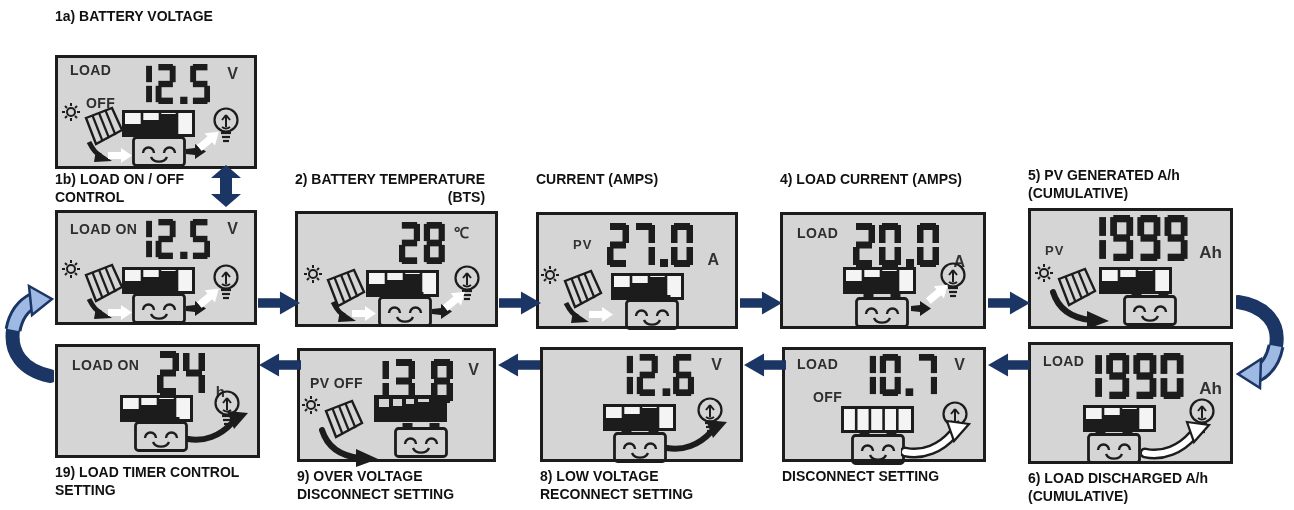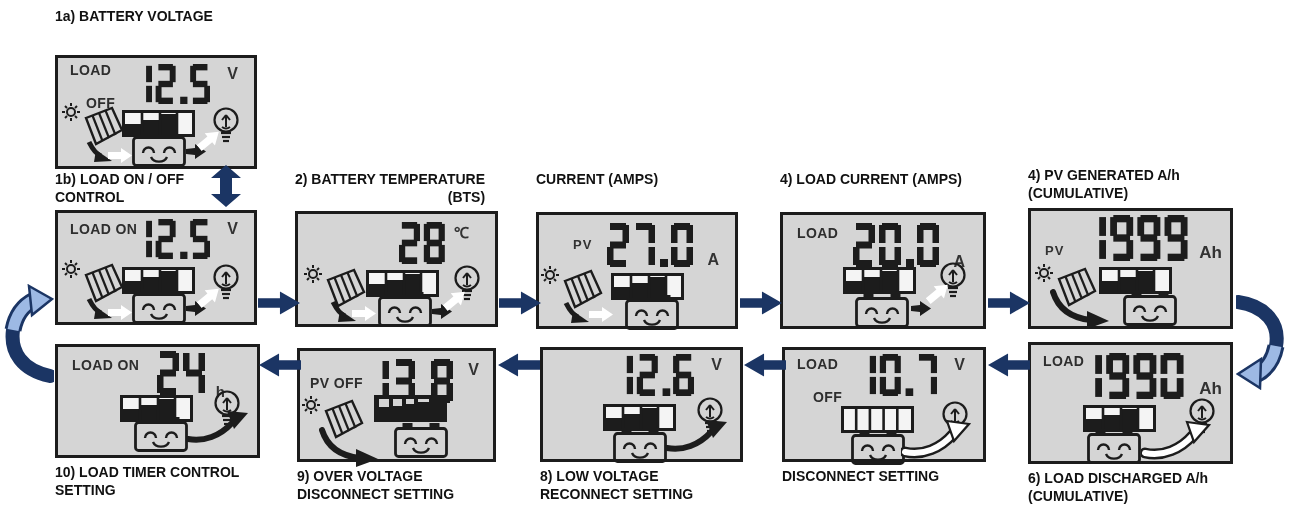--- a/index.html
+++ b/index.html
@@ -460,21 +460,21 @@
         </div>
         <div class="el" style="left: 142px; top: 70px;">
           <div style="transform:rotate(-40deg)">
             <svg width="26" height="16" viewBox="0 0 24 15">
               <polygon points="0,4 13,4 13,0 24,7.5 13,15 13,11 0,11" fill="#fff"></polygon>
             </svg>
           </div>
         </div>
       </div>
       <div class="lbl" style="left: 1028px; top: 167px;">
-        <div>4) PV GENERATED A/h</div>
+        <div>5) PV GENERATED A/h</div>
         <div>(CUMULATIVE)</div>
       </div>
       <div class="lcd" style="left: 1028px; top: 208px; width: 205px; height: 121px;">
         <div class="el pv" style="left: 14px; top: 32px;">PV</div>
         <div class="el" aria-label="1999" style="right: 42px; top: 4px;">
           <svg viewBox="0 0 100 44" height="46" fill="#1c1c1c">
             <rect x="15.5" y="2" width="6.5" height="18"></rect>
             <rect x="15.5" y="24" width="6.5" height="18"></rect>
             <rect x="29" y="0" width="16" height="7"></rect>
             <rect x="41.5" y="2" width="6.5" height="18"></rect>
@@ -808,21 +808,21 @@
   </svg>
         </div>
         <div class="el" style="left: 18px; top: 76px;">
           <svg width="62" height="40" viewBox="0 0 62 40">
             <path d="M4,3 C9,19 22,29 42,31" stroke="#1c1c1c" stroke-width="6" fill="none" stroke-linecap="round"></path>
             <polygon points="38,22 60,32 38,40" fill="#1c1c1c"></polygon>
           </svg>
         </div>
       </div>
       <div class="lbl" style="left: 55px; top: 464px;">
-        <div>10) LOAD TIMER CONTROL</div>
+        <div>19) LOAD TIMER CONTROL</div>
         <div>SETTING</div>
       </div>
       <div class="lcd" style="left: 55px; top: 344px; width: 205px; height: 114px;">
         <div class="el status" style="left: 14px; top: 12px;">
           <div>LOAD ON</div>
         </div>
         <div class="el" aria-label="24" style="right: 52px; top: 4px;">
           <svg viewBox="0 0 48 44" height="44" fill="#1c1c1c">
             <rect x="3" y="0" width="16" height="7"></rect>
             <rect x="15.5" y="2" width="6.5" height="18"></rect>

